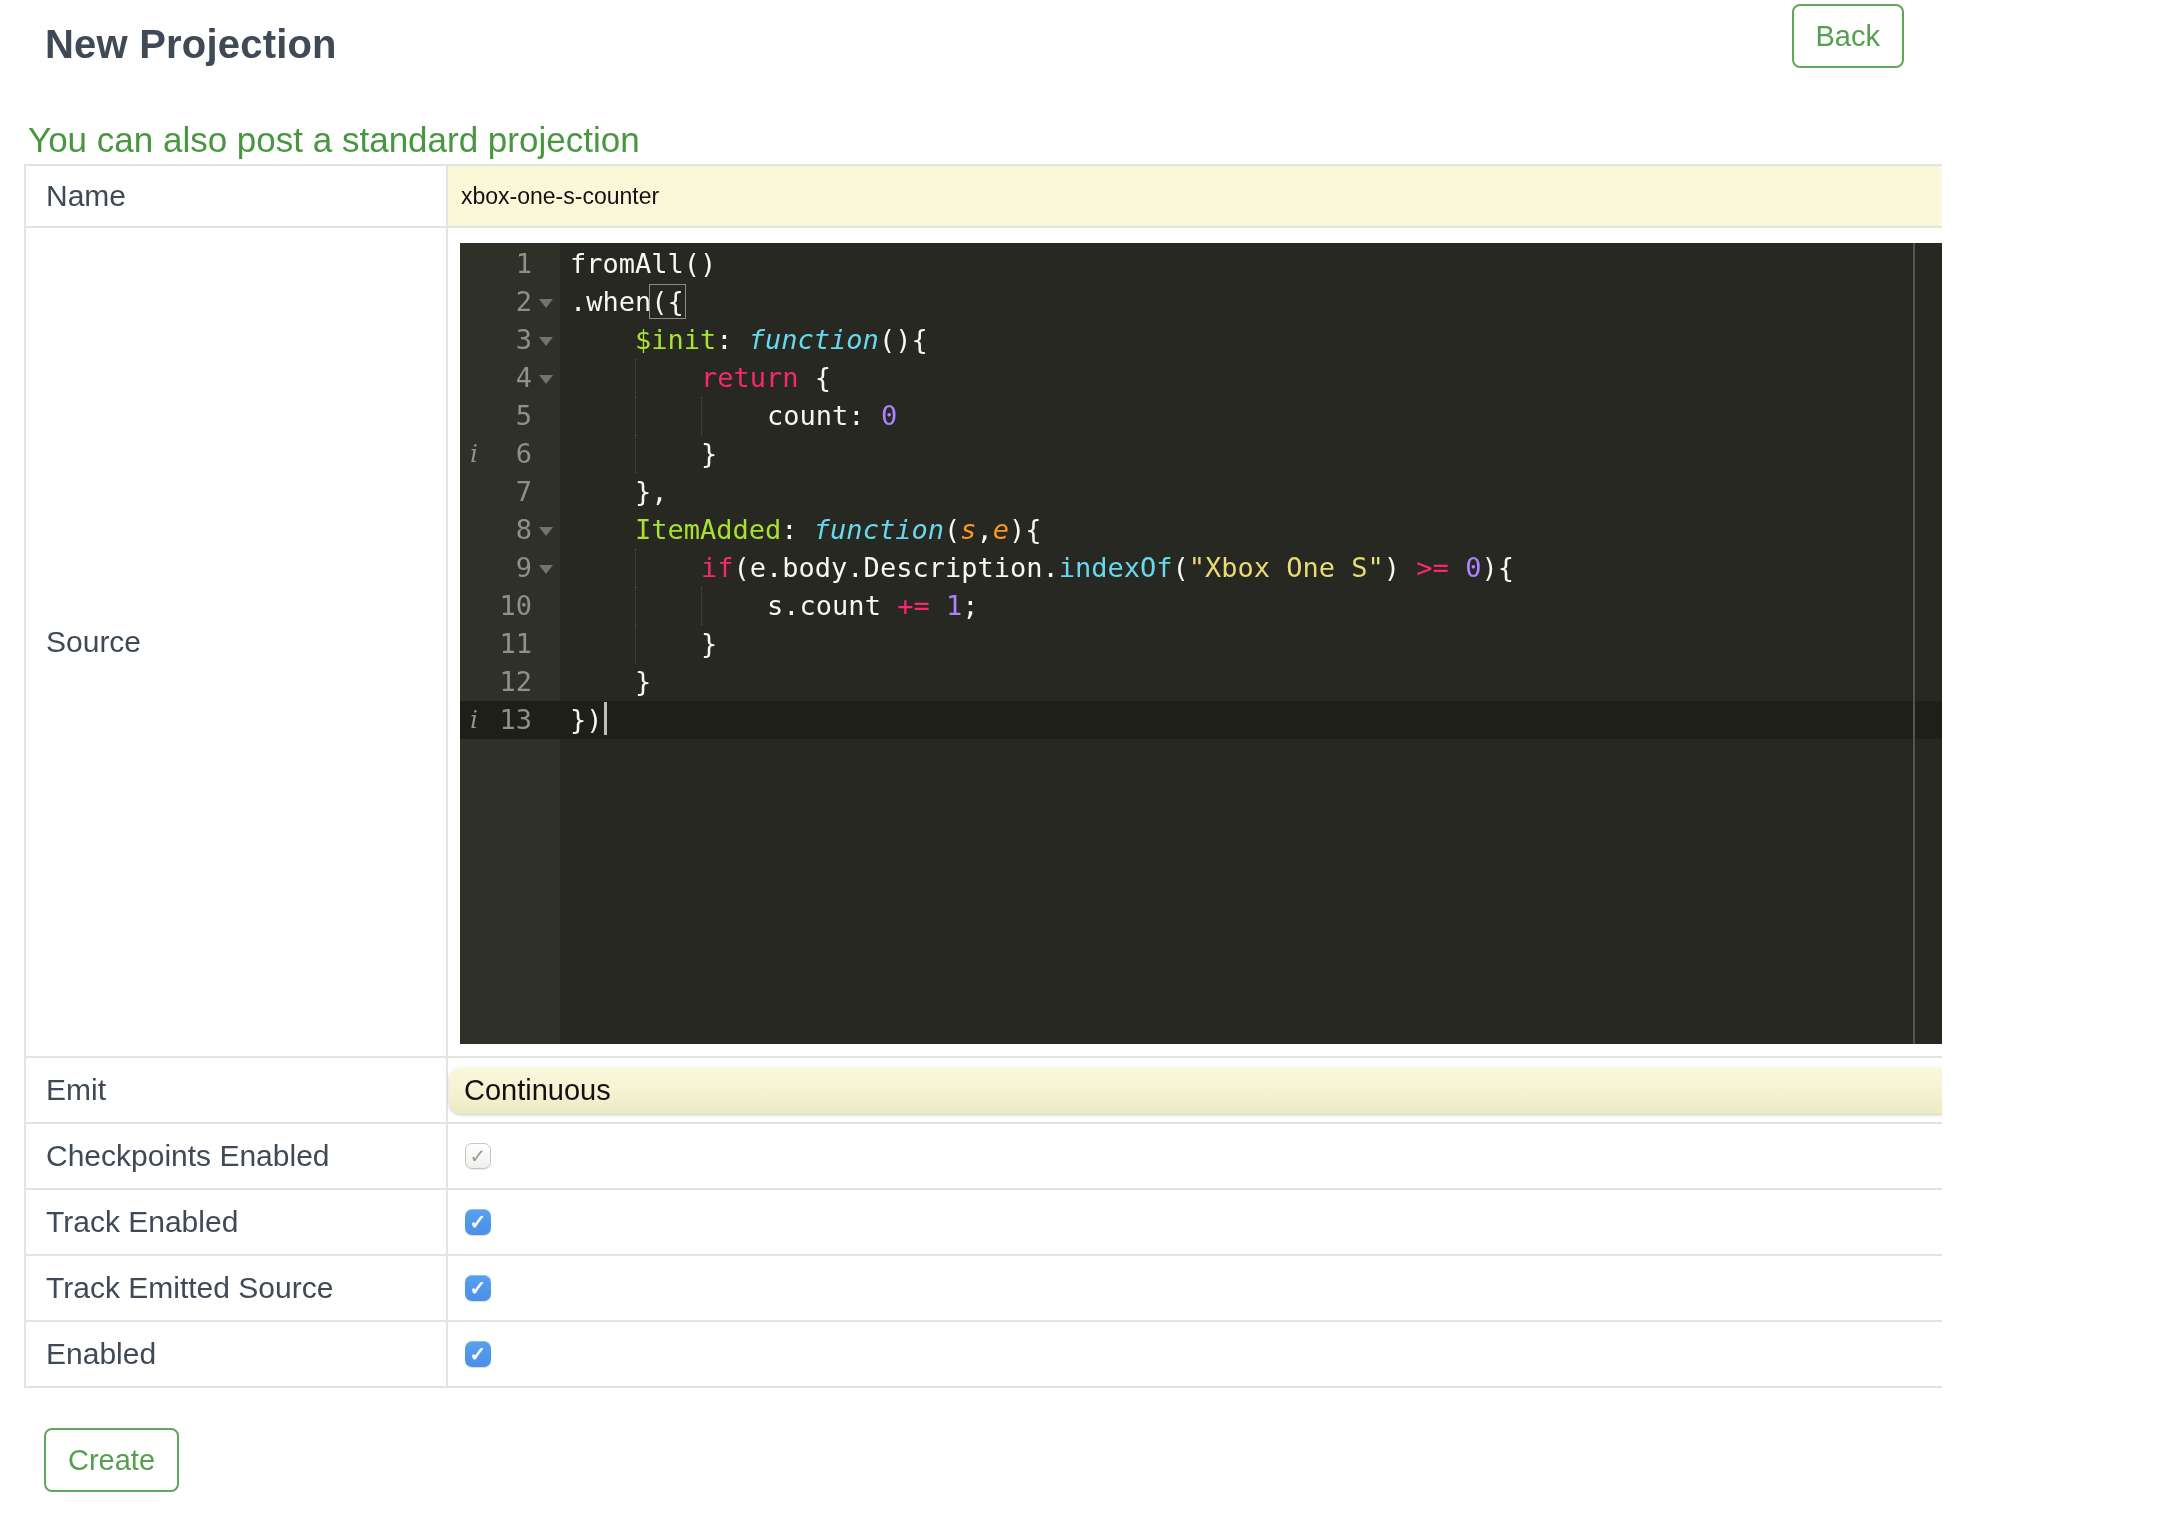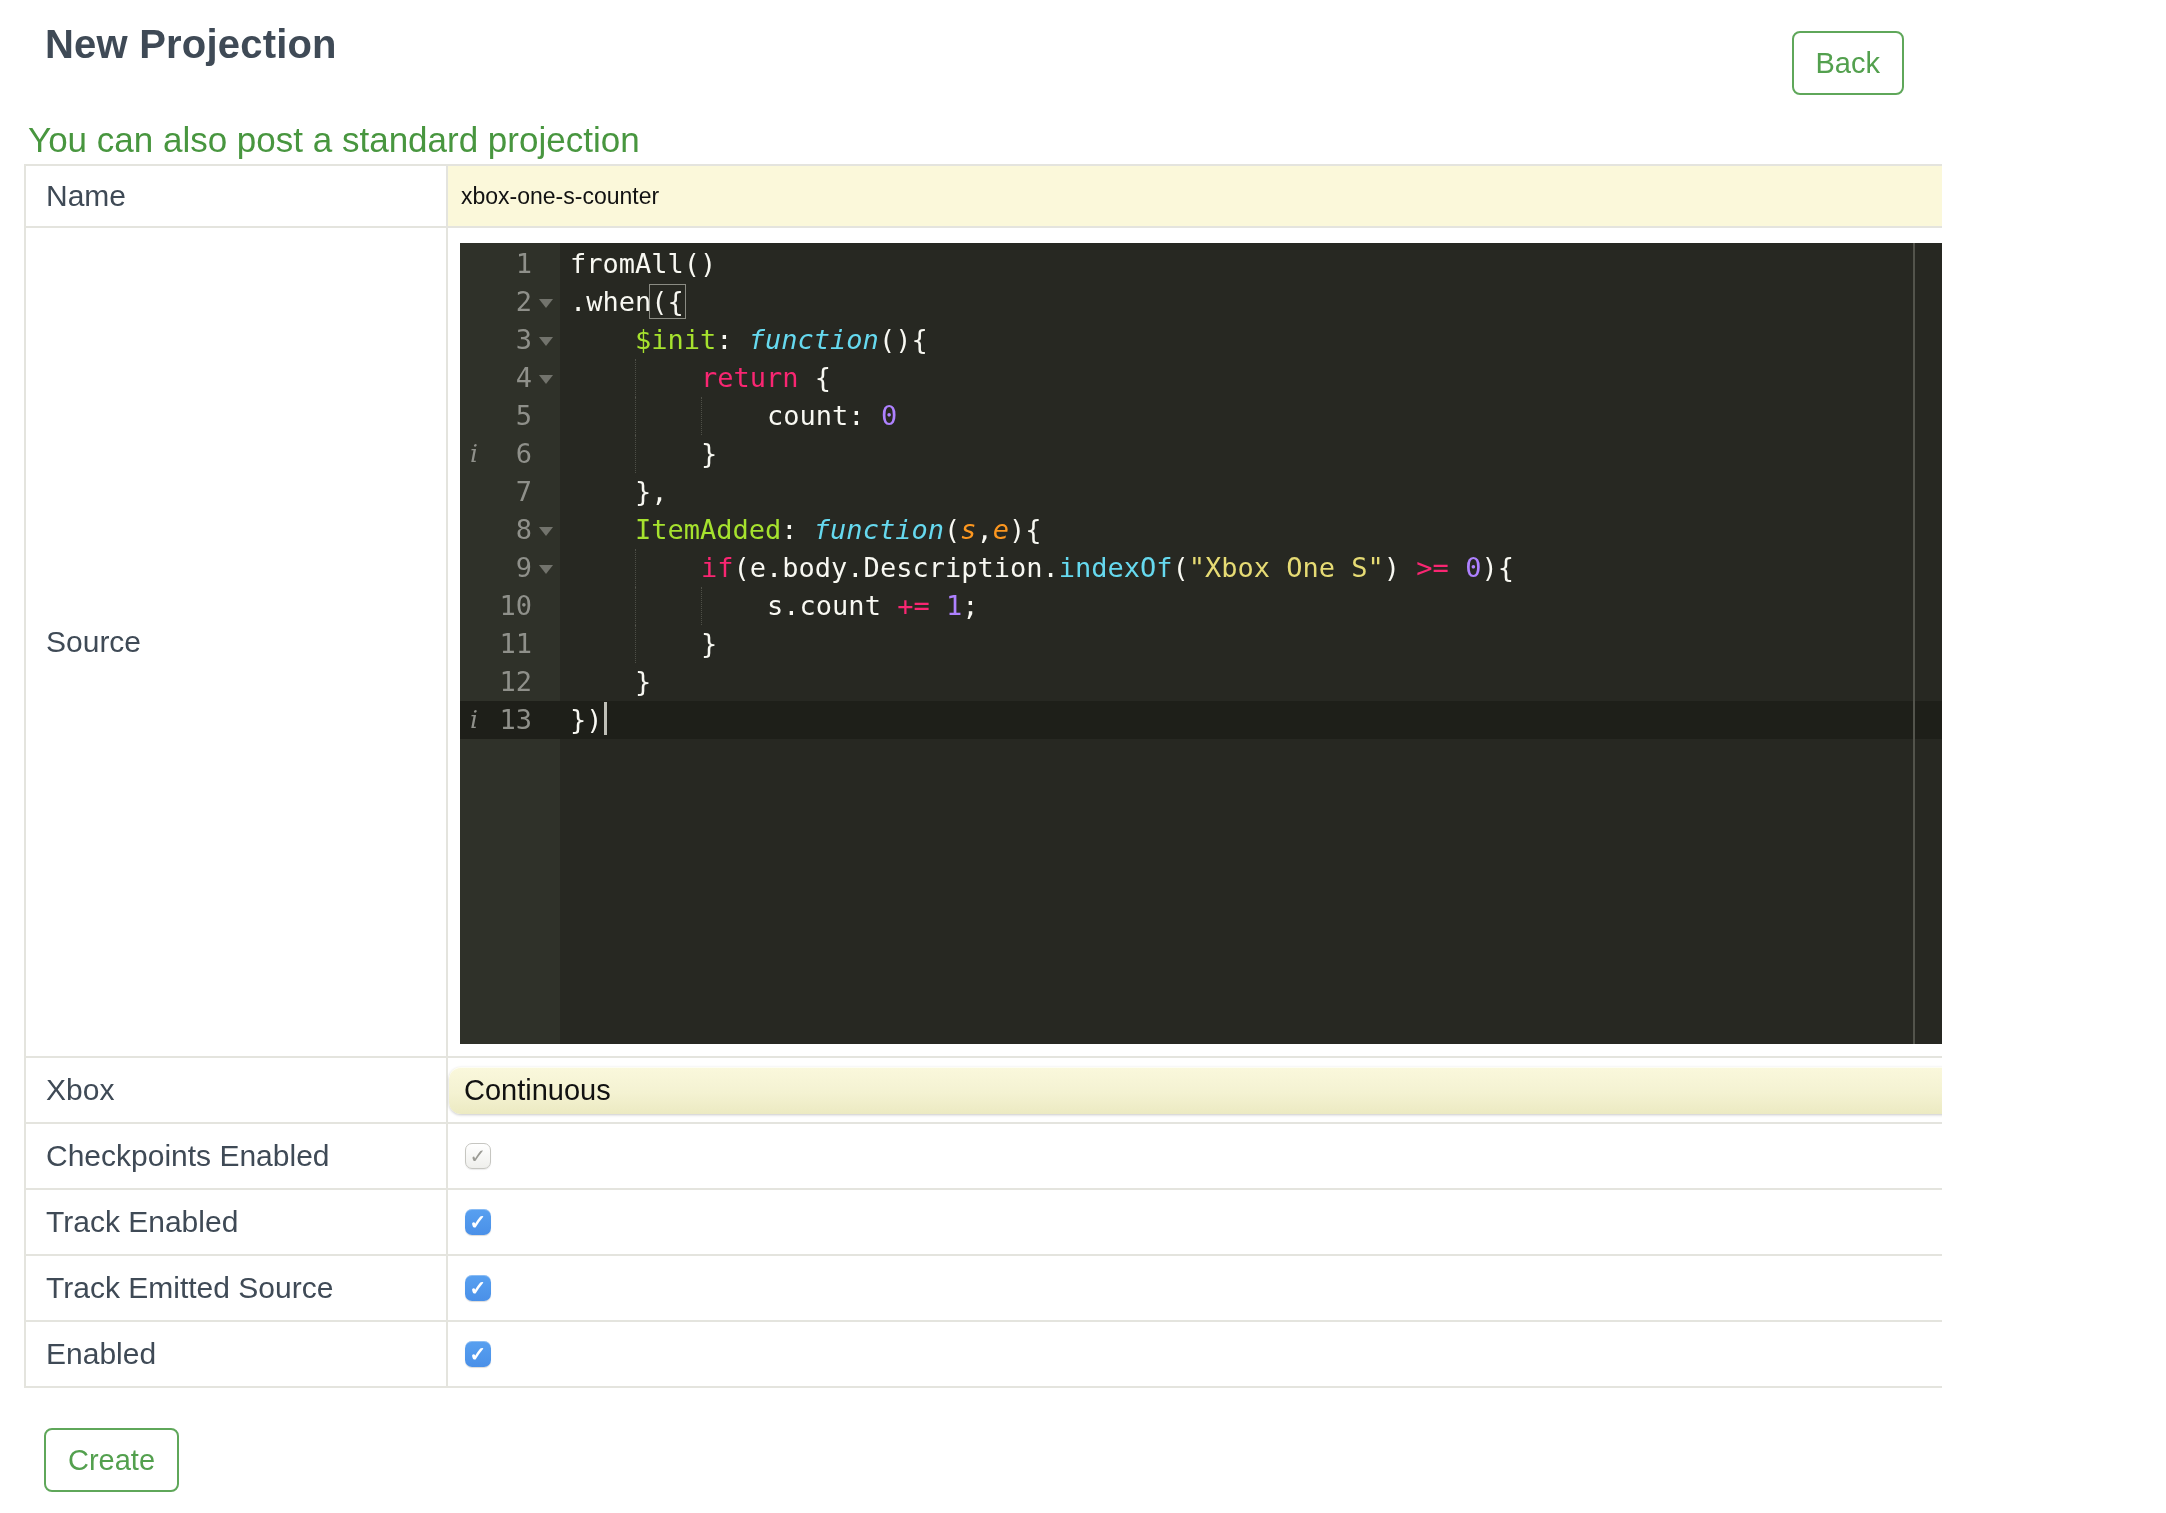--- a/index.html
+++ b/index.html
@@ -11,21 +11,21 @@
   
   .page-title {
     margin:20px 0 0 45px; font-size:40px; font-weight:bold; color:#3f4a56;
     line-height:48px; letter-spacing:0.2px;
   }
   .btn {
     background:#fff; border:2px solid #5fa75a; color:#53a04e; border-radius:8px;
     font-family:"Liberation Sans", sans-serif; font-size:29px; cursor:pointer;
     padding:0 22px; height:64px; line-height:60px; display:inline-block;
   }
-  .back-btn { position:absolute; top:31px; right:38px; }
+  .back-btn { position:absolute; top:4px; right:38px; }
   .std-link {
     display:block; margin:56px 0 8px 28px; color:#48963f; font-size:35px;
     line-height:32px; text-decoration:none; cursor:pointer; width:fit-content;
   }
   
   table.form {
     margin-left:24px; width:2118px; border-collapse:collapse; table-layout:fixed;
   }
   table.form, table.form td { border:2px solid #e4e4de; }
   td.lbl {
@@ -214,21 +214,21 @@
                 <div class="cl"><span class="tok-indent">    </span><span class="tok-indentg">    </span><span class="tok-keyword">if</span><span class="tok-plain">(e.body.Description.</span><span class="tok-support">indexOf</span><span class="tok-plain">(</span><span class="tok-string">"Xbox One S"</span><span class="tok-plain">) </span><span class="tok-keyword">&gt;=</span><span class="tok-plain"> </span><span class="tok-number">0</span><span class="tok-plain">){</span></div>
                 <div class="cl"><span class="tok-indent">    </span><span class="tok-indentg">    </span><span class="tok-indentg">    </span><span class="tok-plain">s.count </span><span class="tok-keyword">+=</span><span class="tok-plain"> </span><span class="tok-number">1</span><span class="tok-plain">;</span></div>
                 <div class="cl"><span class="tok-indent">    </span><span class="tok-indentg">    </span><span class="tok-plain">}</span></div>
                 <div class="cl"><span class="tok-indent">    </span><span class="tok-plain">}</span></div>
                 <div class="cl"><span class="tok-plain">})</span><span class="cursor"></span></div>
               </div>
           </div>
         </td>
       </tr>
       <tr class="row-short">
-        <td class="lbl">Xbox</td>
+        <td class="lbl">Emit</td>
         <td class="val">
           <div class="select">
             <span>Continuous</span>
             <span class="sel-arrows">
               <span class="up"></span><span class="down"></span>
             </span>
           </div>
         </td>
       </tr>
     </tbody>

